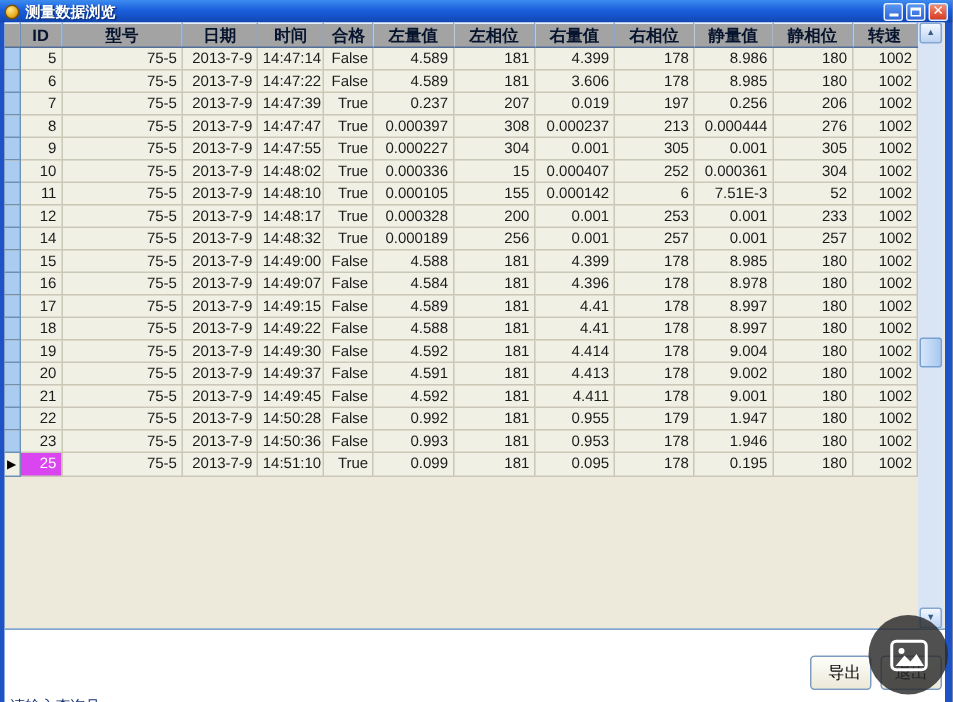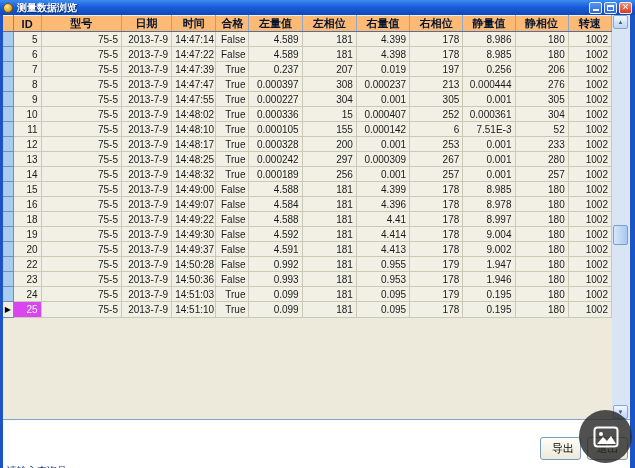--- a/index.html
+++ b/index.html
@@ -19,21 +19,21 @@
     display:flex;align-items:flex-end;justify-content:center;cursor:pointer;}
   .wbtn.minb,.wbtn.maxb{background:linear-gradient(180deg,#5A96F0,#2E66D8);}
   .wbtn.closeb{background:linear-gradient(180deg,#F09078,#D83A1E);align-items:center;color:#fff;font-size:9px;font-weight:bold;line-height:1;}
   .glyph-min{width:6px;height:2px;background:#fff;margin-bottom:2px;}
   .glyph-max{width:7px;height:6px;border:1px solid #fff;border-top:2px solid #fff;box-sizing:border-box;margin-bottom:2px;}
 
   
   .content{position:absolute;left:3px;top:15px;width:627px;height:404px;background:#EDEADC;}
   table{border-collapse:collapse;table-layout:fixed;width:609px;}
   th,td{padding:0 3px;height:15px;box-sizing:border-box;white-space:nowrap;overflow:hidden;}
-  thead th{background:#fdba74;color:#06142E;font-weight:bold;font-size:11px;
+  thead th{background:#a3a3a3;color:#06142E;font-weight:bold;font-size:11px;
     border-right:1px solid #8FA8C8;border-bottom:1px solid #54709A;border-top:1px solid #E4F0FC;text-align:center;}
   thead th.corner{border-right:1px solid #6F90B5;}
   tbody td{background:#F1F0E5;border-right:1px solid #CBC8B8;border-bottom:1px solid #CBC8B8;color:#1A1A1A;font-size:10px;}
   td.rowhdr{background:#A9CCF0;border-right:1px solid #6F90B5;border-bottom:1px solid #6F90B5;padding:0;text-align:center;font-size:8px;line-height:15px;color:#000;}
   td.rowhdr.cur{background:#F1F0E5;}
   td.sel{background:#d946ef;color:#fff;}
   .a-right{text-align:right;} .a-left{text-align:right;} 
 
   
   .vscrollbar{position:absolute;left:612px;top:15px;width:17px;height:404px;background:#D9E5F5;}
@@ -127,21 +127,21 @@
           </tr>
           <tr>
             <td class="rowhdr"></td>
             <td class="a-right">6</td>
             <td class="a-left">75-5</td>
             <td class="a-right">2013-7-9</td>
             <td class="a-right">14:47:22</td>
             <td class="a-left">False</td>
             <td class="a-right">4.589</td>
             <td class="a-right">181</td>
-            <td class="a-right">4.398</td>
+            <td class="a-right">3.606</td>
             <td class="a-right">178</td>
             <td class="a-right">8.985</td>
             <td class="a-right">180</td>
             <td class="a-right">1002</td>
           </tr>
           <tr>
             <td class="rowhdr"></td>
             <td class="a-right">7</td>
             <td class="a-left">75-5</td>
             <td class="a-right">2013-7-9</td>
@@ -225,35 +225,20 @@
             <td class="a-right">0.000328</td>
             <td class="a-right">200</td>
             <td class="a-right">0.001</td>
             <td class="a-right">253</td>
             <td class="a-right">0.001</td>
             <td class="a-right">233</td>
             <td class="a-right">1002</td>
           </tr>
           <tr>
             <td class="rowhdr"></td>
-            <td class="a-right">13</td>
-            <td class="a-left">75-5</td>
-            <td class="a-right">2013-7-9</td>
-            <td class="a-right">14:48:25</td>
-            <td class="a-left">True</td>
-            <td class="a-right">0.000242</td>
-            <td class="a-right">297</td>
-            <td class="a-right">0.000309</td>
-            <td class="a-right">267</td>
-            <td class="a-right">0.001</td>
-            <td class="a-right">280</td>
-            <td class="a-right">1002</td>
-          </tr>
-          <tr>
-            <td class="rowhdr"></td>
             <td class="a-right">14</td>
             <td class="a-left">75-5</td>
             <td class="a-right">2013-7-9</td>
             <td class="a-right">14:48:32</td>
             <td class="a-left">True</td>
             <td class="a-right">0.000189</td>
             <td class="a-right">256</td>
             <td class="a-right">0.001</td>
             <td class="a-right">257</td>
             <td class="a-right">0.001</td>
@@ -285,20 +270,35 @@
             <td class="a-right">4.584</td>
             <td class="a-right">181</td>
             <td class="a-right">4.396</td>
             <td class="a-right">178</td>
             <td class="a-right">8.978</td>
             <td class="a-right">180</td>
             <td class="a-right">1002</td>
           </tr>
           <tr>
             <td class="rowhdr"></td>
+            <td class="a-right">17</td>
+            <td class="a-left">75-5</td>
+            <td class="a-right">2013-7-9</td>
+            <td class="a-right">14:49:15</td>
+            <td class="a-left">False</td>
+            <td class="a-right">4.589</td>
+            <td class="a-right">181</td>
+            <td class="a-right">4.41</td>
+            <td class="a-right">178</td>
+            <td class="a-right">8.997</td>
+            <td class="a-right">180</td>
+            <td class="a-right">1002</td>
+          </tr>
+          <tr>
+            <td class="rowhdr"></td>
             <td class="a-right">18</td>
             <td class="a-left">75-5</td>
             <td class="a-right">2013-7-9</td>
             <td class="a-right">14:49:22</td>
             <td class="a-left">False</td>
             <td class="a-right">4.588</td>
             <td class="a-right">181</td>
             <td class="a-right">4.41</td>
             <td class="a-right">178</td>
             <td class="a-right">8.997</td>
@@ -325,20 +325,35 @@
             <td class="a-right">20</td>
             <td class="a-left">75-5</td>
             <td class="a-right">2013-7-9</td>
             <td class="a-right">14:49:37</td>
             <td class="a-left">False</td>
             <td class="a-right">4.591</td>
             <td class="a-right">181</td>
             <td class="a-right">4.413</td>
             <td class="a-right">178</td>
             <td class="a-right">9.002</td>
+            <td class="a-right">180</td>
+            <td class="a-right">1002</td>
+          </tr>
+          <tr>
+            <td class="rowhdr"></td>
+            <td class="a-right">21</td>
+            <td class="a-left">75-5</td>
+            <td class="a-right">2013-7-9</td>
+            <td class="a-right">14:49:45</td>
+            <td class="a-left">False</td>
+            <td class="a-right">4.592</td>
+            <td class="a-right">181</td>
+            <td class="a-right">4.411</td>
+            <td class="a-right">178</td>
+            <td class="a-right">9.001</td>
             <td class="a-right">180</td>
             <td class="a-right">1002</td>
           </tr>
           <tr>
             <td class="rowhdr"></td>
             <td class="a-right">22</td>
             <td class="a-left">75-5</td>
             <td class="a-right">2013-7-9</td>
             <td class="a-right">14:50:28</td>
             <td class="a-left">False</td>
@@ -355,35 +370,20 @@
             <td class="a-right">23</td>
             <td class="a-left">75-5</td>
             <td class="a-right">2013-7-9</td>
             <td class="a-right">14:50:36</td>
             <td class="a-left">False</td>
             <td class="a-right">0.993</td>
             <td class="a-right">181</td>
             <td class="a-right">0.953</td>
             <td class="a-right">178</td>
             <td class="a-right">1.946</td>
-            <td class="a-right">180</td>
-            <td class="a-right">1002</td>
-          </tr>
-          <tr>
-            <td class="rowhdr"></td>
-            <td class="a-right">24</td>
-            <td class="a-left">75-5</td>
-            <td class="a-right">2013-7-9</td>
-            <td class="a-right">14:51:03</td>
-            <td class="a-left">True</td>
-            <td class="a-right">0.099</td>
-            <td class="a-right">181</td>
-            <td class="a-right">0.095</td>
-            <td class="a-right">179</td>
-            <td class="a-right">0.195</td>
             <td class="a-right">180</td>
             <td class="a-right">1002</td>
           </tr>
           <tr>
             <td class="rowhdr cur">▶</td>
             <td class="a-right sel">25</td>
             <td class="a-left">75-5</td>
             <td class="a-right">2013-7-9</td>
             <td class="a-right">14:51:10</td>
             <td class="a-left">True</td>

